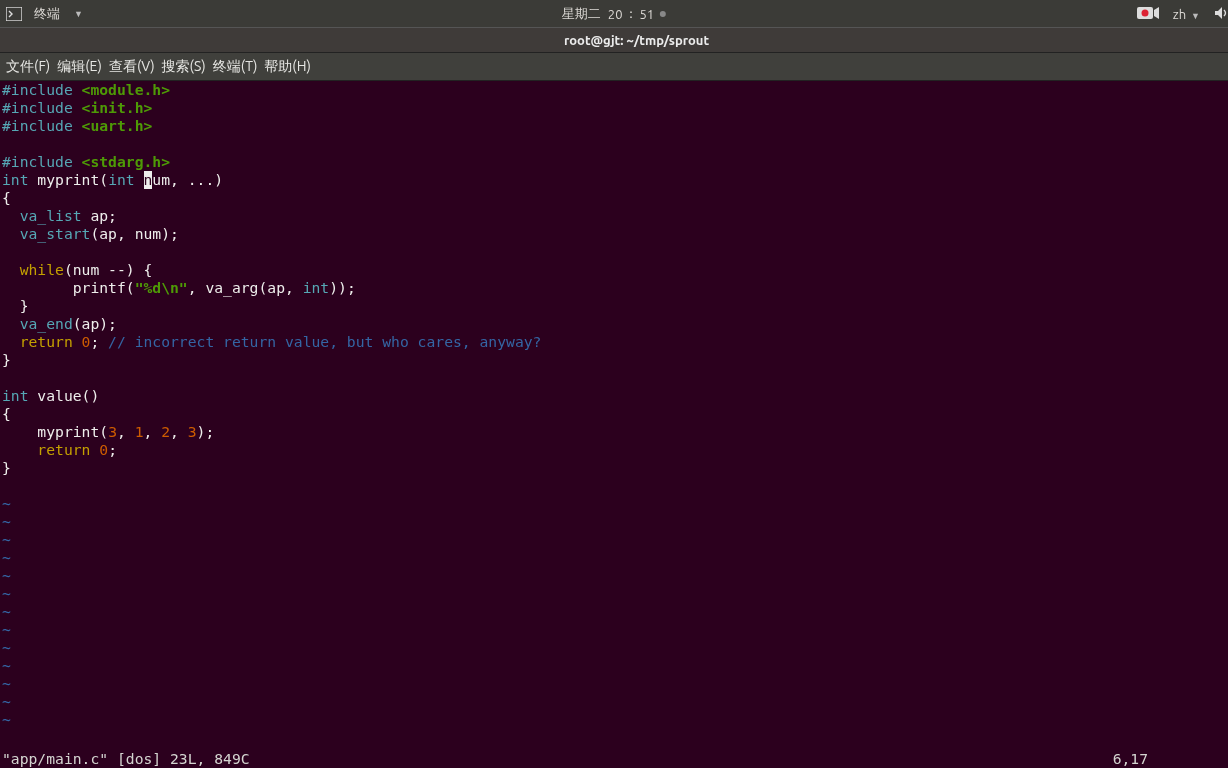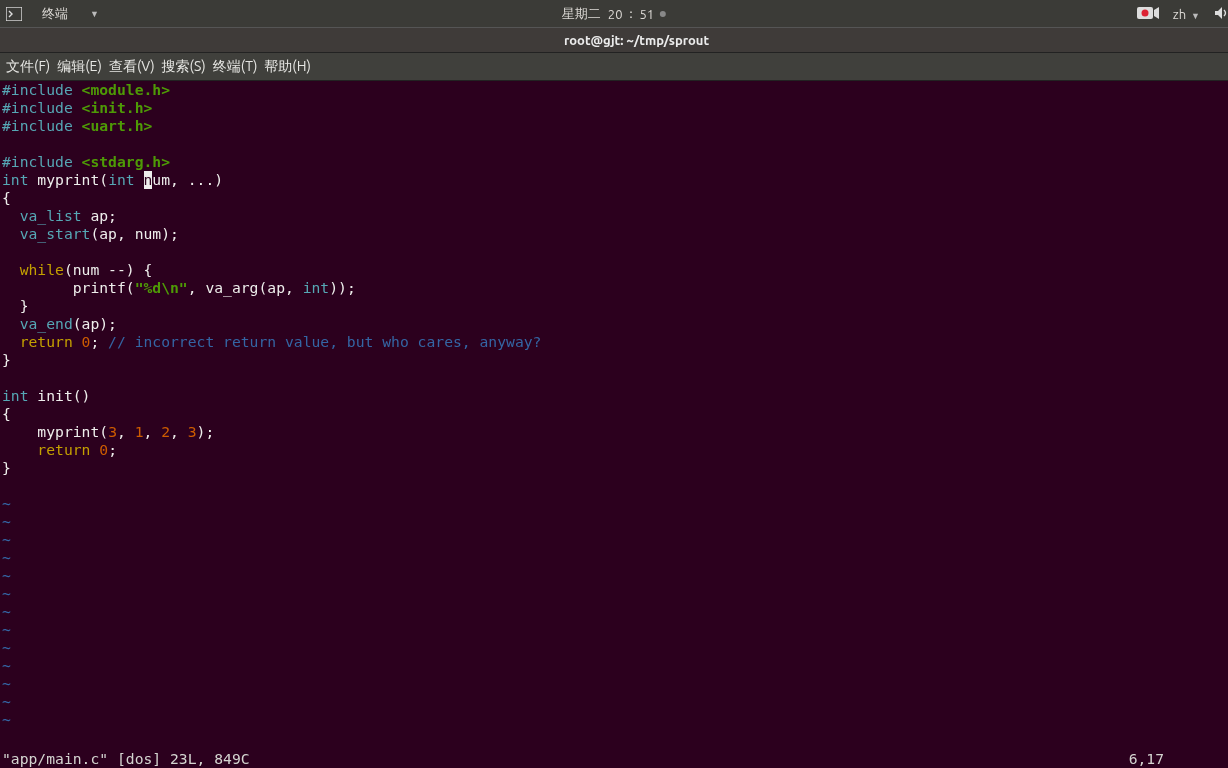--- a/index.html
+++ b/index.html
@@ -15,21 +15,21 @@
   .topbar {
     height: 27px;
     background: #3b3b37;
     color: #dddad6;
     display: flex;
     align-items: center;
     font-size: 13px;
     font-family: "Ubuntu", sans-serif;
     position: relative;
   }
-  .topbar-left { display:flex; align-items:center; padding-left:6px; gap:20px;}
+  .topbar-left { display:flex; align-items:center; padding-left:6px; gap:12px;}
   .topbar-center { position:absolute; left:50%; transform:translateX(-50%); display:flex; align-items:center; gap:2px;}
   .topbar-right { margin-left:auto; display:flex; align-items:center; gap:14px; }
   .term-icon svg, .rec-icon svg, .vol-icon svg { display:block; }
   .tri-down { font-size:9px; margin-left:2px; color:#bbb; }
   .dot-sep { width:6px; height:6px; background:#888; border-radius:50%; display:inline-block; margin-left:4px;}
   .titlebar {
     height: 26px;
     background: #3f3b39;
     color: #ececec;
     display:flex; align-items:center; justify-content:center;
@@ -65,21 +65,21 @@
   }
   .statusbar {
     height: 20px;
     background: #2c001e;
     color: #d4d4d0;
     display:flex; align-items:center;
     font-family: "DejaVu Sans Mono", monospace;
     font-size: 14.7px;
     padding-left:2px;
   }
-  .statusbar .pos { margin-left:auto; padding-right:64px; }
+  .statusbar .pos { margin-left:auto; padding-right:80px; }
   .tok-cyan   { color: #56a7b5; }  
   .tok-green  { color: #4e9a06; font-weight: bold; }  
   .tok-yellow { color: #c4a000; }  
   .tok-orange { color: #ce5c00; }  
   .tok-blue   { color: #3465a4; text-align: center; }  
   .tok-white  { color: #eeeeec; }
   .cursor {
     background:#eeeeec;
     color:#2c001e;
     display:inline-block;
@@ -152,21 +152,21 @@
 <span class="tok-cyan">  va_list</span><span class="tok-white"> ap;</span>
 <span class="tok-cyan">  va_start</span><span class="tok-white">(ap, num);</span>
 
 <span class="tok-yellow">  while</span><span class="tok-white">(num --) {</span>
 <span class="tok-white">        printf(</span><span class="tok-green">"%d\n"</span><span class="tok-white">, va_arg(ap, </span><span class="tok-cyan">int</span><span class="tok-white">));</span>
 <span class="tok-white">  }</span>
 <span class="tok-cyan">  va_end</span><span class="tok-white">(ap);</span>
 <span class="tok-yellow">  return</span><span class="tok-white"> </span><span class="tok-orange">0</span><span class="tok-white">;</span><span class="tok-blue"> // incorrect return value, but who cares, anyway?</span>
 <span class="tok-white">}</span>
 
-<span class="tok-cyan">int</span><span class="tok-white"> init()</span>
+<span class="tok-cyan">int</span><span class="tok-white"> value()</span>
 <span class="tok-white">{</span>
 <span class="tok-white">    myprint(</span><span class="tok-orange">3</span><span class="tok-white">, </span><span class="tok-orange">1</span><span class="tok-white">, </span><span class="tok-orange">2</span><span class="tok-white">, </span><span class="tok-orange">3</span><span class="tok-white">);</span>
 <span class="tok-yellow">    return</span><span class="tok-white"> </span><span class="tok-orange">0</span><span class="tok-white">;</span>
 <span class="tok-white">}</span>
 
 <span class="tilde">~</span>
 <span class="tilde">~</span>
 <span class="tilde">~</span>
 <span class="tilde">~</span>
 <span class="tilde">~</span>

